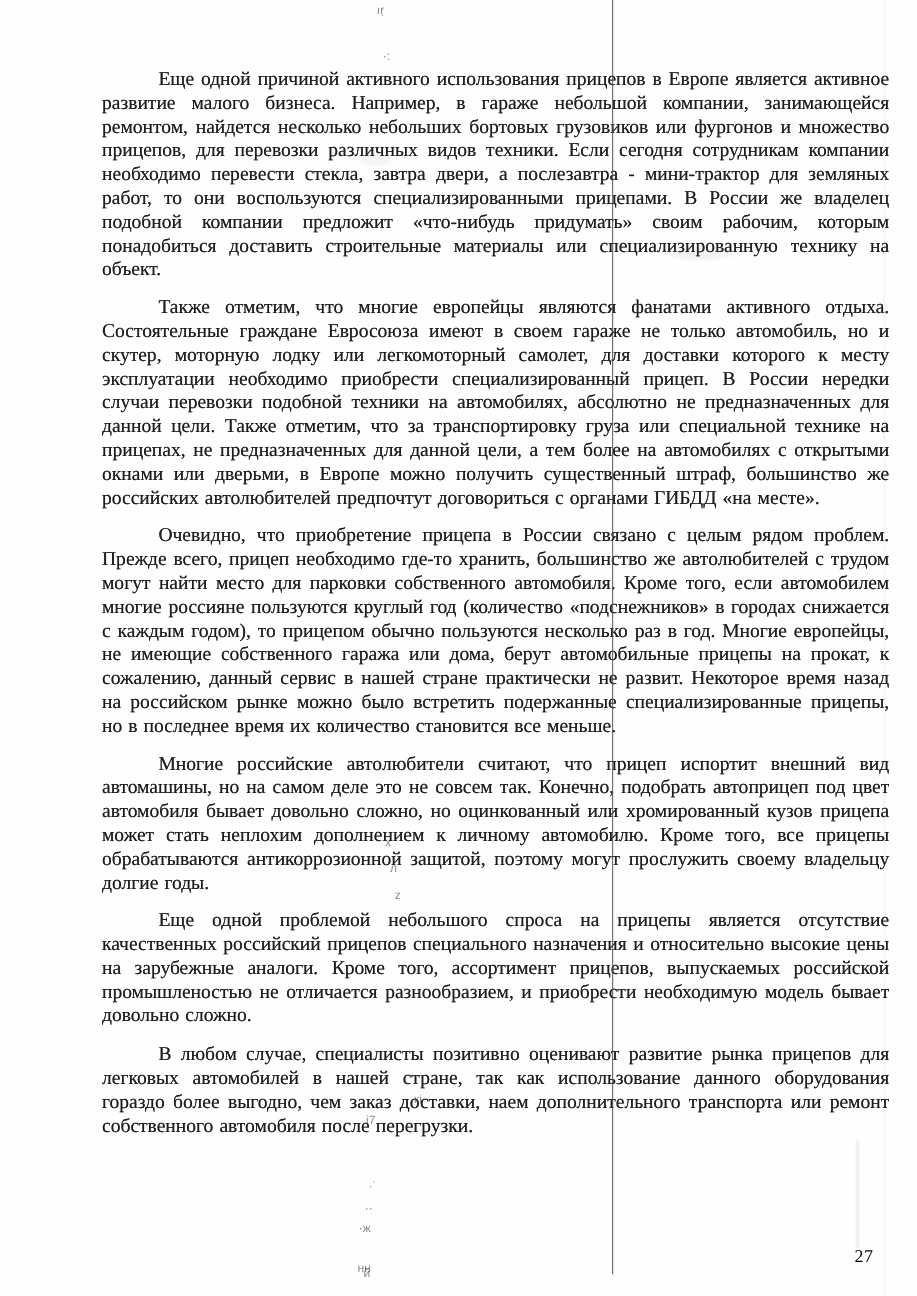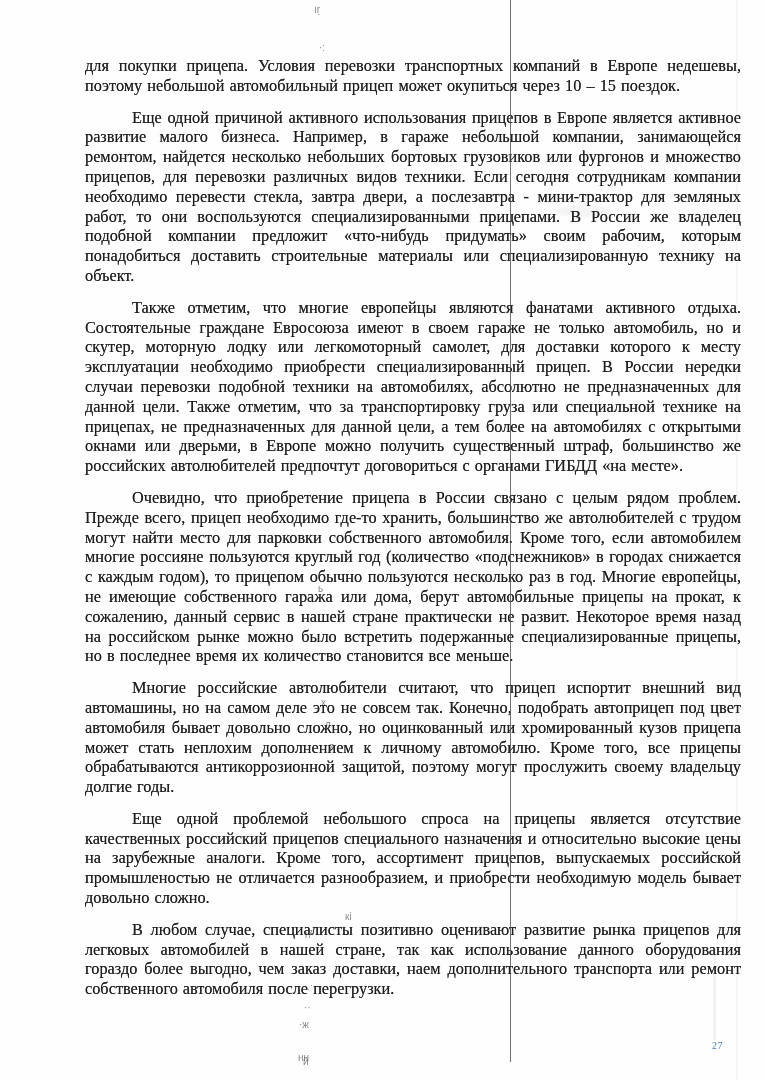--- a/index.html
+++ b/index.html
@@ -63,32 +63,31 @@
     font-size: 10px;
     color: #2a2a2a;
     opacity: 0.55;
     font-family: Liberation Sans, sans-serif;
     white-space: nowrap;
   }
   .page-number {
     position: absolute;
     left: 712px;
     top: 1040px;
-    font-size: 10px;
-    color: #3b82f6;
+    font-size: 15px;
+    color: #000000;
     letter-spacing: 0.5px;
   }
 </style>
 </head>
 <body>
 
 <div class="page">
 
   <div class="text-column">
-    <p class="no-indent">для покупки прицепа. Условия перевозки транспортных компаний в Европе недешевы, поэтому небольшой автомобильный прицеп может окупиться через 10 – 15 поездок.</p>
     <p>Еще одной причиной активного использования прицепов в Европе является активное развитие малого бизнеса. Например, в гараже небольшой компании, занимающейся ремонтом, найдется несколько небольших бортовых грузовиков или фургонов и множество прицепов, для перевозки различных видов техники. Если сегодня сотрудникам компании необходимо перевести стекла, завтра двери, а послезавтра - мини-трактор для земляных работ, то они воспользуются специализированными прицепами. В России же владелец подобной компании предложит «что-нибудь придумать» своим рабочим, которым понадобиться доставить строительные материалы или специализированную технику на объект.</p>
     <p>Также отметим, что многие европейцы являются фанатами активного отдыха. Состоятельные граждане Евросоюза имеют в своем гараже не только автомобиль, но и скутер, моторную лодку или легкомоторный самолет, для доставки которого к месту эксплуатации необходимо приобрести специализированный прицеп. В России нередки случаи перевозки подобной техники на автомобилях, абсолютно не предназначенных для данной цели. Также отметим, что за транспортировку груза или специальной технике на прицепах, не предназначенных для данной цели, а тем более на автомобилях с открытыми окнами или дверьми, в Европе можно получить существенный штраф, большинство же российских автолюбителей предпочтут договориться с органами ГИБДД «на месте».</p>
     <p>Очевидно, что приобретение прицепа в России связано с целым рядом проблем. Прежде всего, прицеп необходимо где-то хранить, большинство же автолюбителей с трудом могут найти место для парковки собственного автомобиля. Кроме того, если автомобилем многие россияне пользуются круглый год (количество «подснежников» в городах снижается с каждым годом), то прицепом обычно пользуются несколько раз в год. Многие европейцы, не имеющие собственного гаража или дома, берут автомобильные прицепы на прокат, к сожалению, данный сервис в нашей стране практически не развит. Некоторое время назад на российском рынке можно было встретить подержанные специализированные прицепы, но в последнее время их количество становится все меньше.</p>
     <p>Многие российские автолюбители считают, что прицеп испортит внешний вид автомашины, но на самом деле это не совсем так. Конечно, подобрать автоприцеп под цвет автомобиля бывает довольно сложно, но оцинкованный или хромированный кузов прицепа может стать неплохим дополнением к личному автомобилю. Кроме того, все прицепы обрабатываются антикоррозионной защитой, поэтому могут прослужить своему владельцу долгие годы.</p>
     <p>Еще одной проблемой небольшого спроса на прицепы является отсутствие качественных российский прицепов специального назначения и относительно высокие цены на зарубежные аналоги. Кроме того, ассортимент прицепов, выпускаемых российской промышленостью не отличается разнообразием, и приобрести необходимую модель бывает довольно сложно.</p>
     <p>В любом случае, специалисты позитивно оценивают развитие рынка прицепов для легковых автомобилей в нашей стране, так как использование данного оборудования гораздо более выгодно, чем заказ доставки, наем дополнительного транспорта или ремонт собственного автомобиля после перегрузки.</p>
   </div>
 
   <div class="vline"></div>
   <div class="streak-right"></div>

